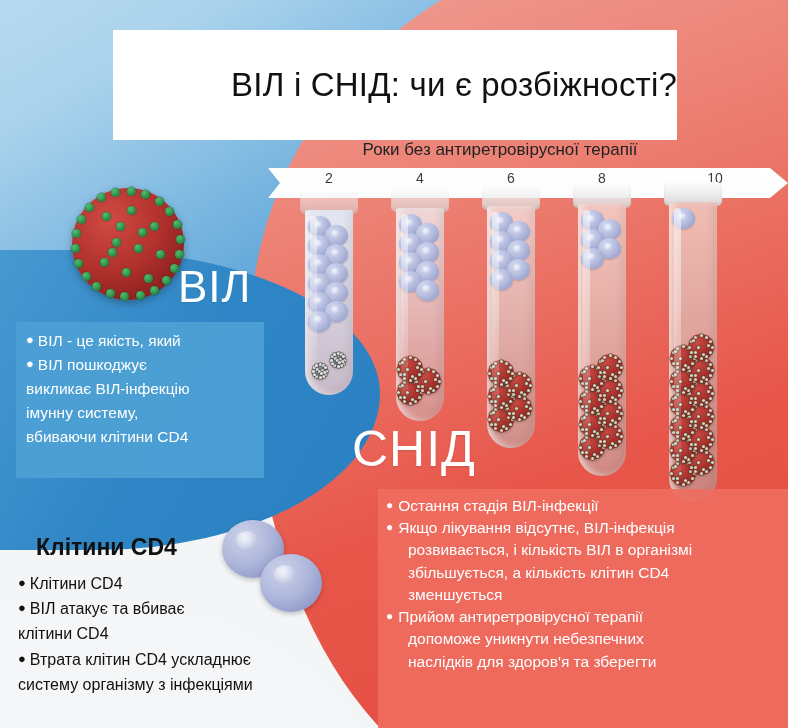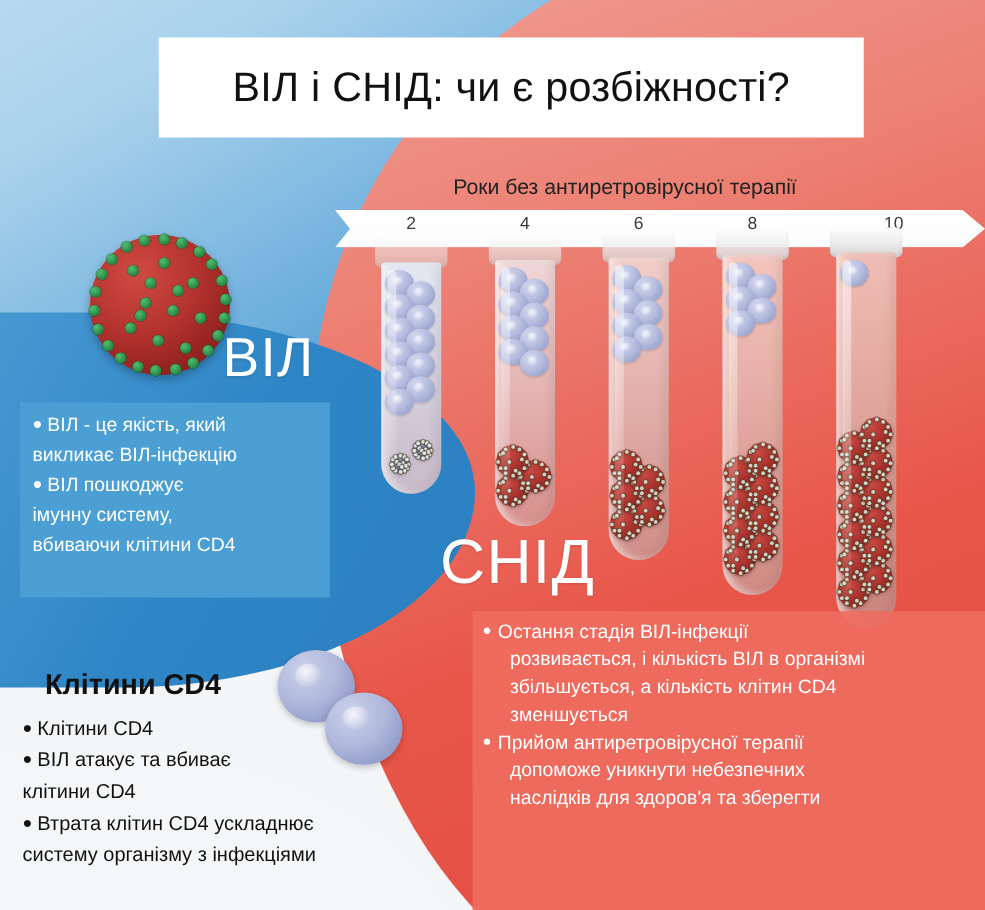--- a/index.html
+++ b/index.html
@@ -45,22 +45,22 @@
     border-radius:45% 0 0 0 / 60% 0 0 0;
     opacity:.85;
   }
   .white-corner{
     position:absolute;left:-40px;top:600px;width:420px;height:200px;
     background:#f4f6f8;border-radius:0 70% 0 0 / 0 100% 0 0;
   }
 
   
   .title-box{
-    position:absolute;left:127px;top:30px;width:564px;height:80px;
-    background:#ffffff;display:flex;align-items:center;justify-content:center;
+    position:absolute;left:113px;top:30px;width:564px;height:110px;
+    background:#ffffff;display:flex;align-items:center;justify-content:flex-end;
   }
   .title-box .t{
     font-size:33px;color:#111;letter-spacing:.2px;white-space:nowrap;
   }
 
   
   .arrow-banner{
     position:absolute;left:268px;top:168px;width:520px;height:30px;
     background:linear-gradient(180deg,#ffffff 0%,#fbfcfd 100%);
     clip-path:polygon(0 0, 12px 50%, 0 100%, calc(100% - 18px) 100%, 100% 50%, calc(100% - 18px) 0);
@@ -870,33 +870,36 @@
       <span class="spike" style="left: 44px; top: 34px;"></span>
       <span class="spike" style="left: 66px; top: 40px;"></span>
       <span class="spike" style="left: 36px; top: 60px;"></span>
     </div>
   <div class="hiv-label">ВІЛ</div>
 
   <div class="blue-box">
     <p>
       <span class="bullet">●</span><span>ВІЛ - це якість, який</span>
     </p>
-    <p>викликає ВІЛ-інфекцію</p>
     <p>
       <span class="bullet">●</span><span>ВІЛ пошкоджує</span>
     </p>
+    <p>викликає ВІЛ-інфекцію</p>
     <p>імунну систему,</p>
     <p>вбиваючи клітини CD4</p>
   </div>
 
   <div class="aids-label">СНІД</div>
 
   <div class="red-box">
     <p>
       <span class="bullet">●</span><span>Остання стадія ВІЛ-інфекції</span>
+    </p>
+    <p>
+      <span class="bullet">●</span><span>Якщо лікування відсутнє, ВІЛ-інфекція</span>
     </p>
     <p class="ind">розвивається, і кількість ВІЛ в організмі</p>
     <p class="ind">збільшується, а кількість клітин CD4</p>
     <p class="ind">зменшується</p>
     <p>
       <span class="bullet">●</span><span>Прийом антиретровірусної терапії</span>
     </p>
     <p class="ind">допоможе уникнути небезпечних</p>
     <p class="ind">наслідків для здоров'я та зберегти</p>
   </div>

